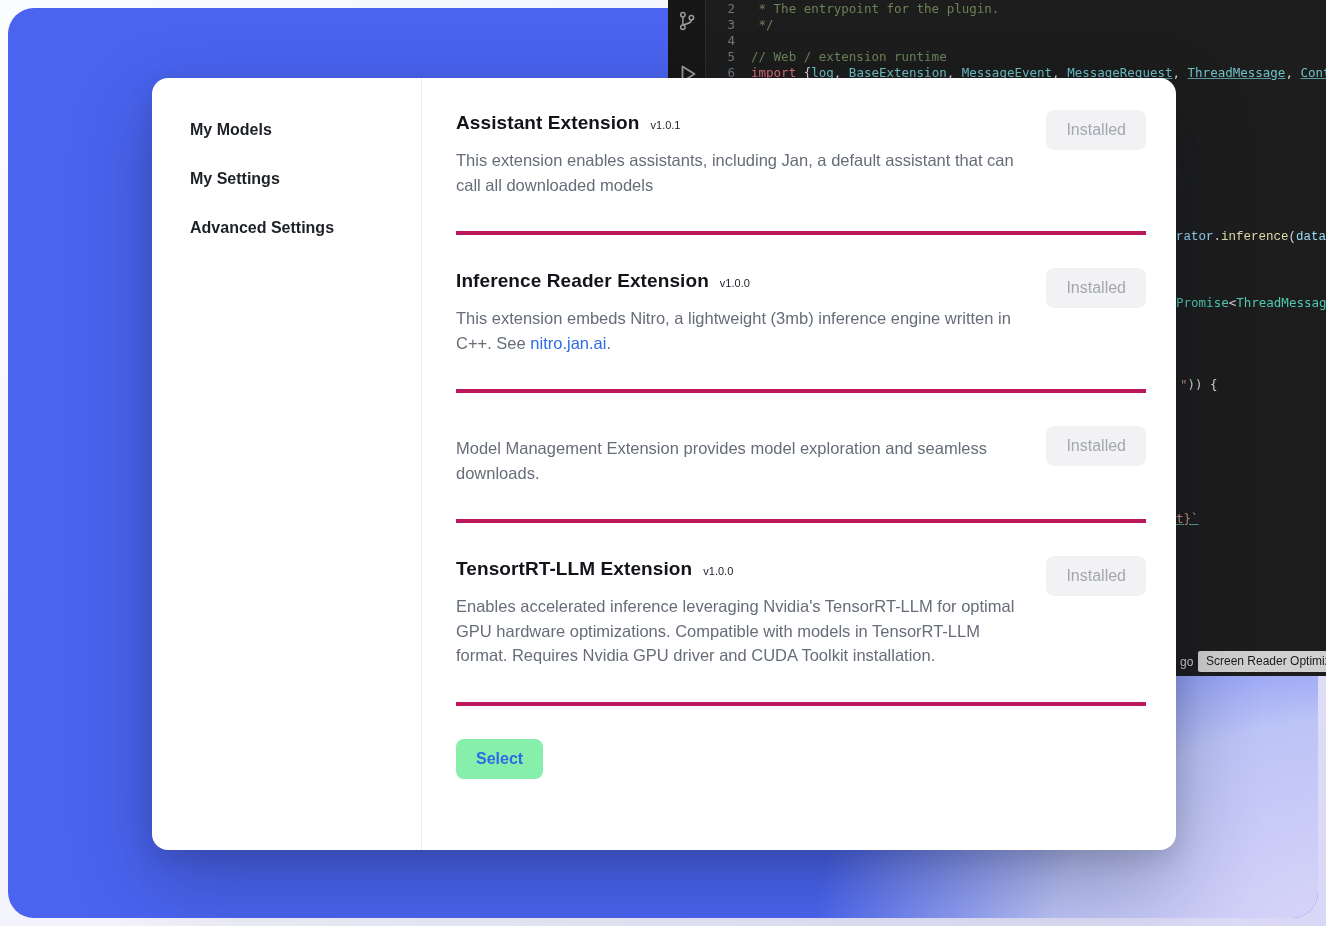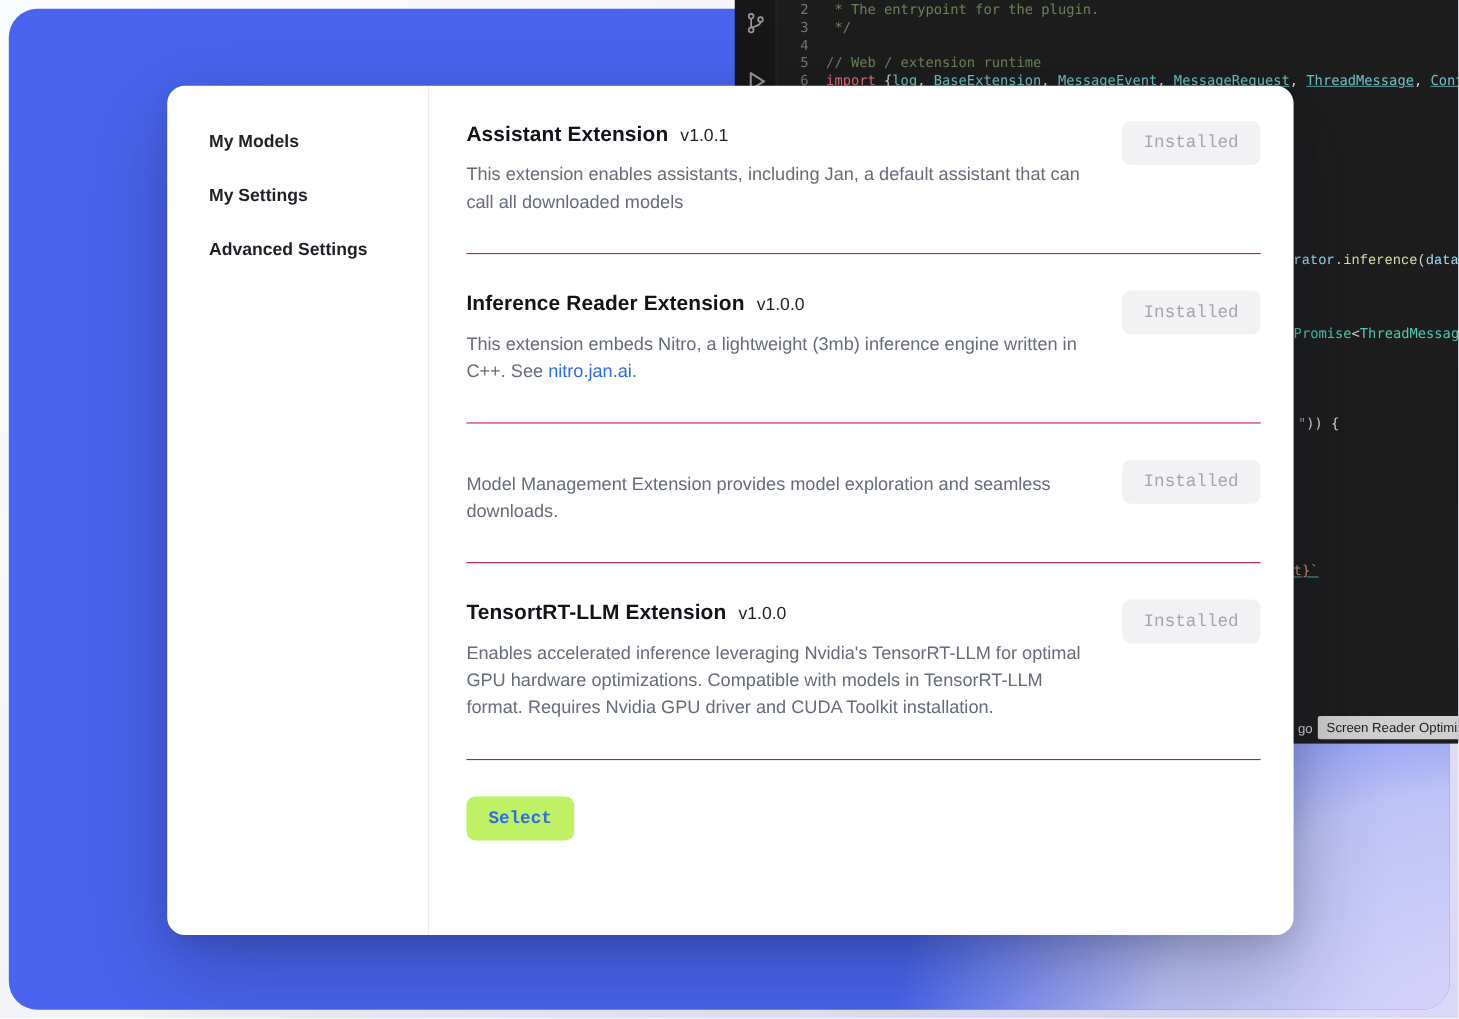--- a/index.html
+++ b/index.html
@@ -56,51 +56,51 @@
     font-family:"Liberation Sans",sans-serif;
   }
 
   
   .modal {
     position:absolute; left:152px; top:78px; width:1024px; height:772px;
     background:#ffffff; border-radius:16px; display:flex; overflow:hidden;
     box-shadow:0 30px 80px rgba(15,23,42,.30), 0 8px 24px rgba(15,23,42,.12);
   }
   .sidebar {
-    width:238px; flex:none; border-right:1px solid #ececf0;
+    width:270px; flex:none; border-right:1px solid #ececf0;
     padding:32px 15px 0 18px;
   }
   .side-item {
     height:40px; display:flex; align-items:center;
     padding:0 16px 0 20px; margin-bottom:9px;
     font-size:16px; font-weight:700; color:#1d2025;
     border-radius:10px; cursor:pointer;
   }
   .side-item.active { background:#f4f4f5; }
 
   .content { flex:1; padding:30px 30px 0 34px; }
   .ext-row {
     display:flex; align-items:flex-start; justify-content:space-between;
-    gap:20px; border-bottom:1px solid #be185d; padding:33px 0 34px;
+    gap:20px; border-bottom:4px solid #be185d; padding:33px 0 34px;
   }
   .ext-row.first { padding-top:2px; }
   .ext-row.last  { border-bottom:none; padding:33px 0 0; }
   .ext-text { max-width:585px; }
   .ext-title-line { display:flex; align-items:baseline; gap:11px; line-height:26px; }
   .ext-title { font-size:19px; font-weight:700; color:#121419; letter-spacing:.1px; }
-  .ext-version { font-size:16px; color:#20242b; }
+  .ext-version { font-size:11px; color:#20242b; }
   .ext-desc { margin-top:10px; font-size:16.5px; line-height:24.5px; color:#666d78; }
   .link { color:#2e6be6; text-decoration:none; cursor:pointer; }
 
   .btn {
     flex:none; border:none; border-radius:8px; padding:11px 20px;
-    font-size:16px; font-family:Liberation Mono, monospace; cursor:pointer;
+    font-size:16px; font-family:Liberation Sans, sans-serif; cursor:pointer;
   }
   .btn-installed { background:#f2f2f4; color:#a2a7b0; font-weight:400; }
-  .btn-select    { background:#bef264; color:#2e6be6; font-weight:700; }
+  .btn-select    { background:#86efac; color:#2e6be6; font-weight:700; }
 </style>
 </head>
 <body>
 
 <div class="page">
 
   <div class="blue-panel"></div>
 
   <div class="editor">
     <div class="activity-bar">

